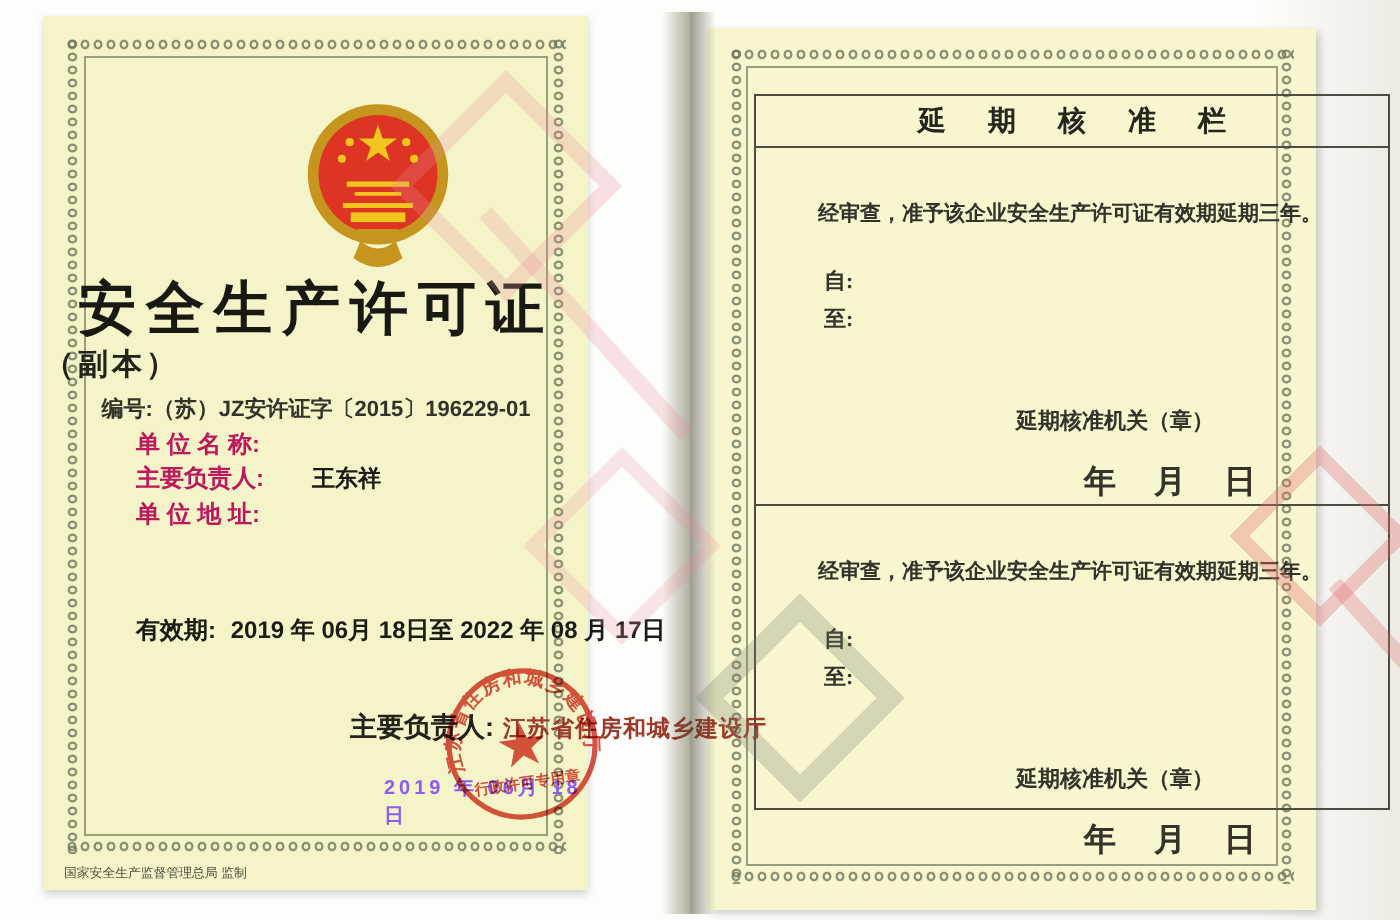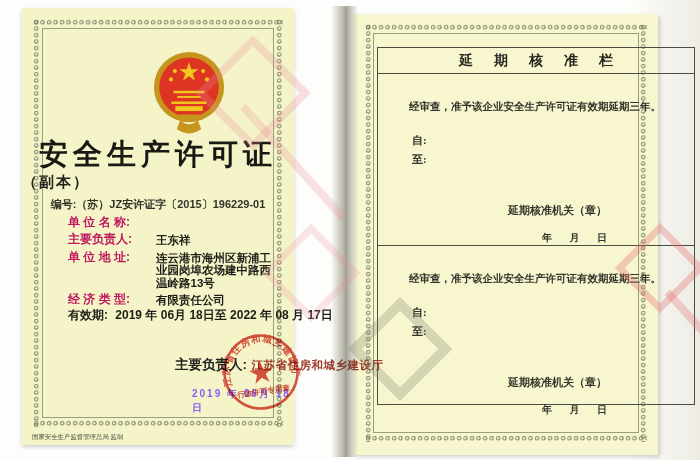--- a/index.html
+++ b/index.html
@@ -64,21 +64,21 @@
     border:1px solid #4c4c45; display:flex; flex-direction:column;font-family:Liberation Serif, serif; }
   .ext-header { flex:0 0 26px; border-bottom:1px solid #4c4c45; display:flex;
     align-items:center; justify-content:center; font-size:14px; font-weight:bold;
     color:#26261f; letter-spacing:21px; text-indent:21px; }
   .ext-section { flex:1 1 0; position:relative; }
   .ext-section + .ext-section { border-top:1px solid #4c4c45; }
   .sec-text { margin:26px 10px 0 31px; font-size:10.5px; font-weight:bold; color:#33332b; }
   .sec-from { margin:19px 0 0 34px; font-size:11px; font-weight:bold; color:#33332b; }
   .sec-to   { margin:4px 0 0 34px;  font-size:11px; font-weight:bold; color:#33332b; }
   .sec-org  { margin:36px 0 0 130px; font-size:11px; font-weight:bold; color:#33332b; }
-  .sec-date { margin:13px 0 0 164px; font-size:10px; font-weight:bold; color:#33332b;
+  .sec-date { margin:13px 0 0 164px; font-size:16px; font-weight:bold; color:#33332b;
     word-spacing:15px; }
   
   .wm { position:absolute; z-index:60; pointer-events:none; }
   .wm-sq { border-style:solid; }
   .wm1 { left:212px; top:52px;  width:82px; height:82px; border-width:8px;
          border-color:rgba(233,140,150,.26); transform:rotate(45deg); }
   .wm2 { left:218px; top:158px; width:150px; height:8px;
          background:rgba(233,140,150,.24); transform:rotate(48deg); }
   .wm3 { left:276px; top:238px; width:70px; height:70px; border-width:7px;
          border-color:rgba(233,140,150,.22); transform:rotate(45deg); }
@@ -124,25 +124,20 @@
     <div class="fields">
       <div class="frow">
         <span class="flabel">单 位 名 称:</span>
       </div>
       <div class="frow">
         <span class="flabel">主要负责人:</span>
         <span class="fvalue">王东祥</span>
       </div>
       <div class="frow">
         <span class="flabel">单 位 地 址:</span>
-        <span class="fvalue">连云港市海州区新浦工业园岗埠农场建中路西温岭路13号</span>
-      </div>
-      <div class="frow">
-        <span class="flabel">经 济 类 型:</span>
-        <span class="fvalue">有限责任公司</span>
       </div>
     </div>
 
     <div class="validity">
       <span class="vlabel">有效期:</span>
       <span>2019 年 06月 18日至 2022 年 08 月 17日</span>
     </div>
 
     <div class="issuer-row">
       <span class="issuer-label">主要负责人:</span>

